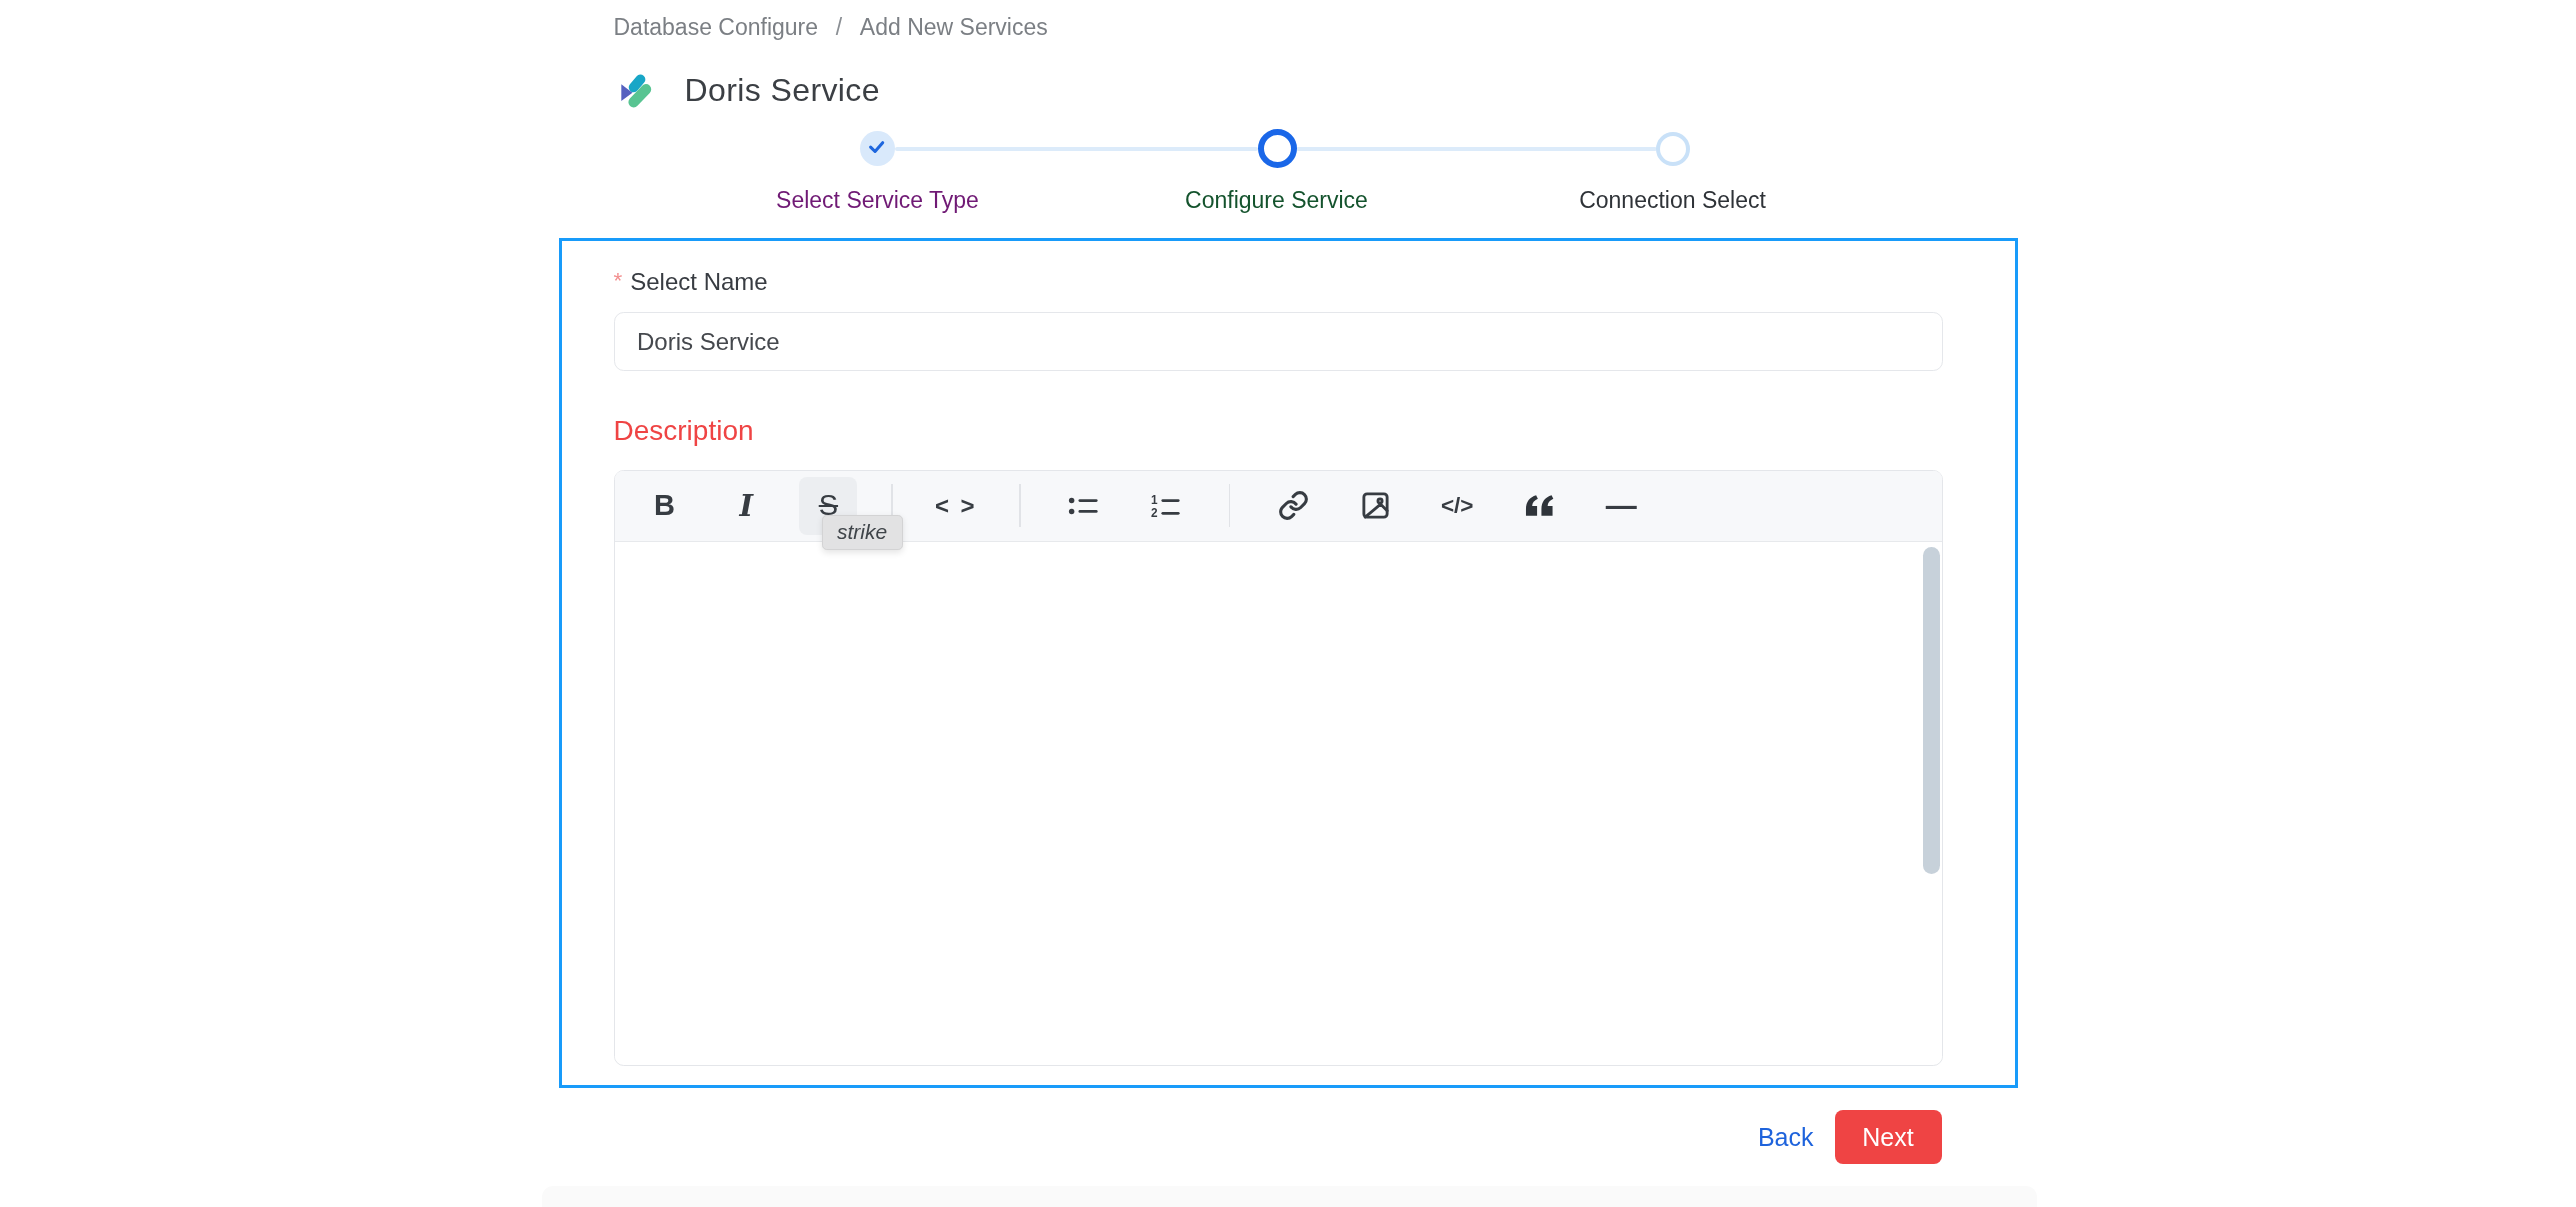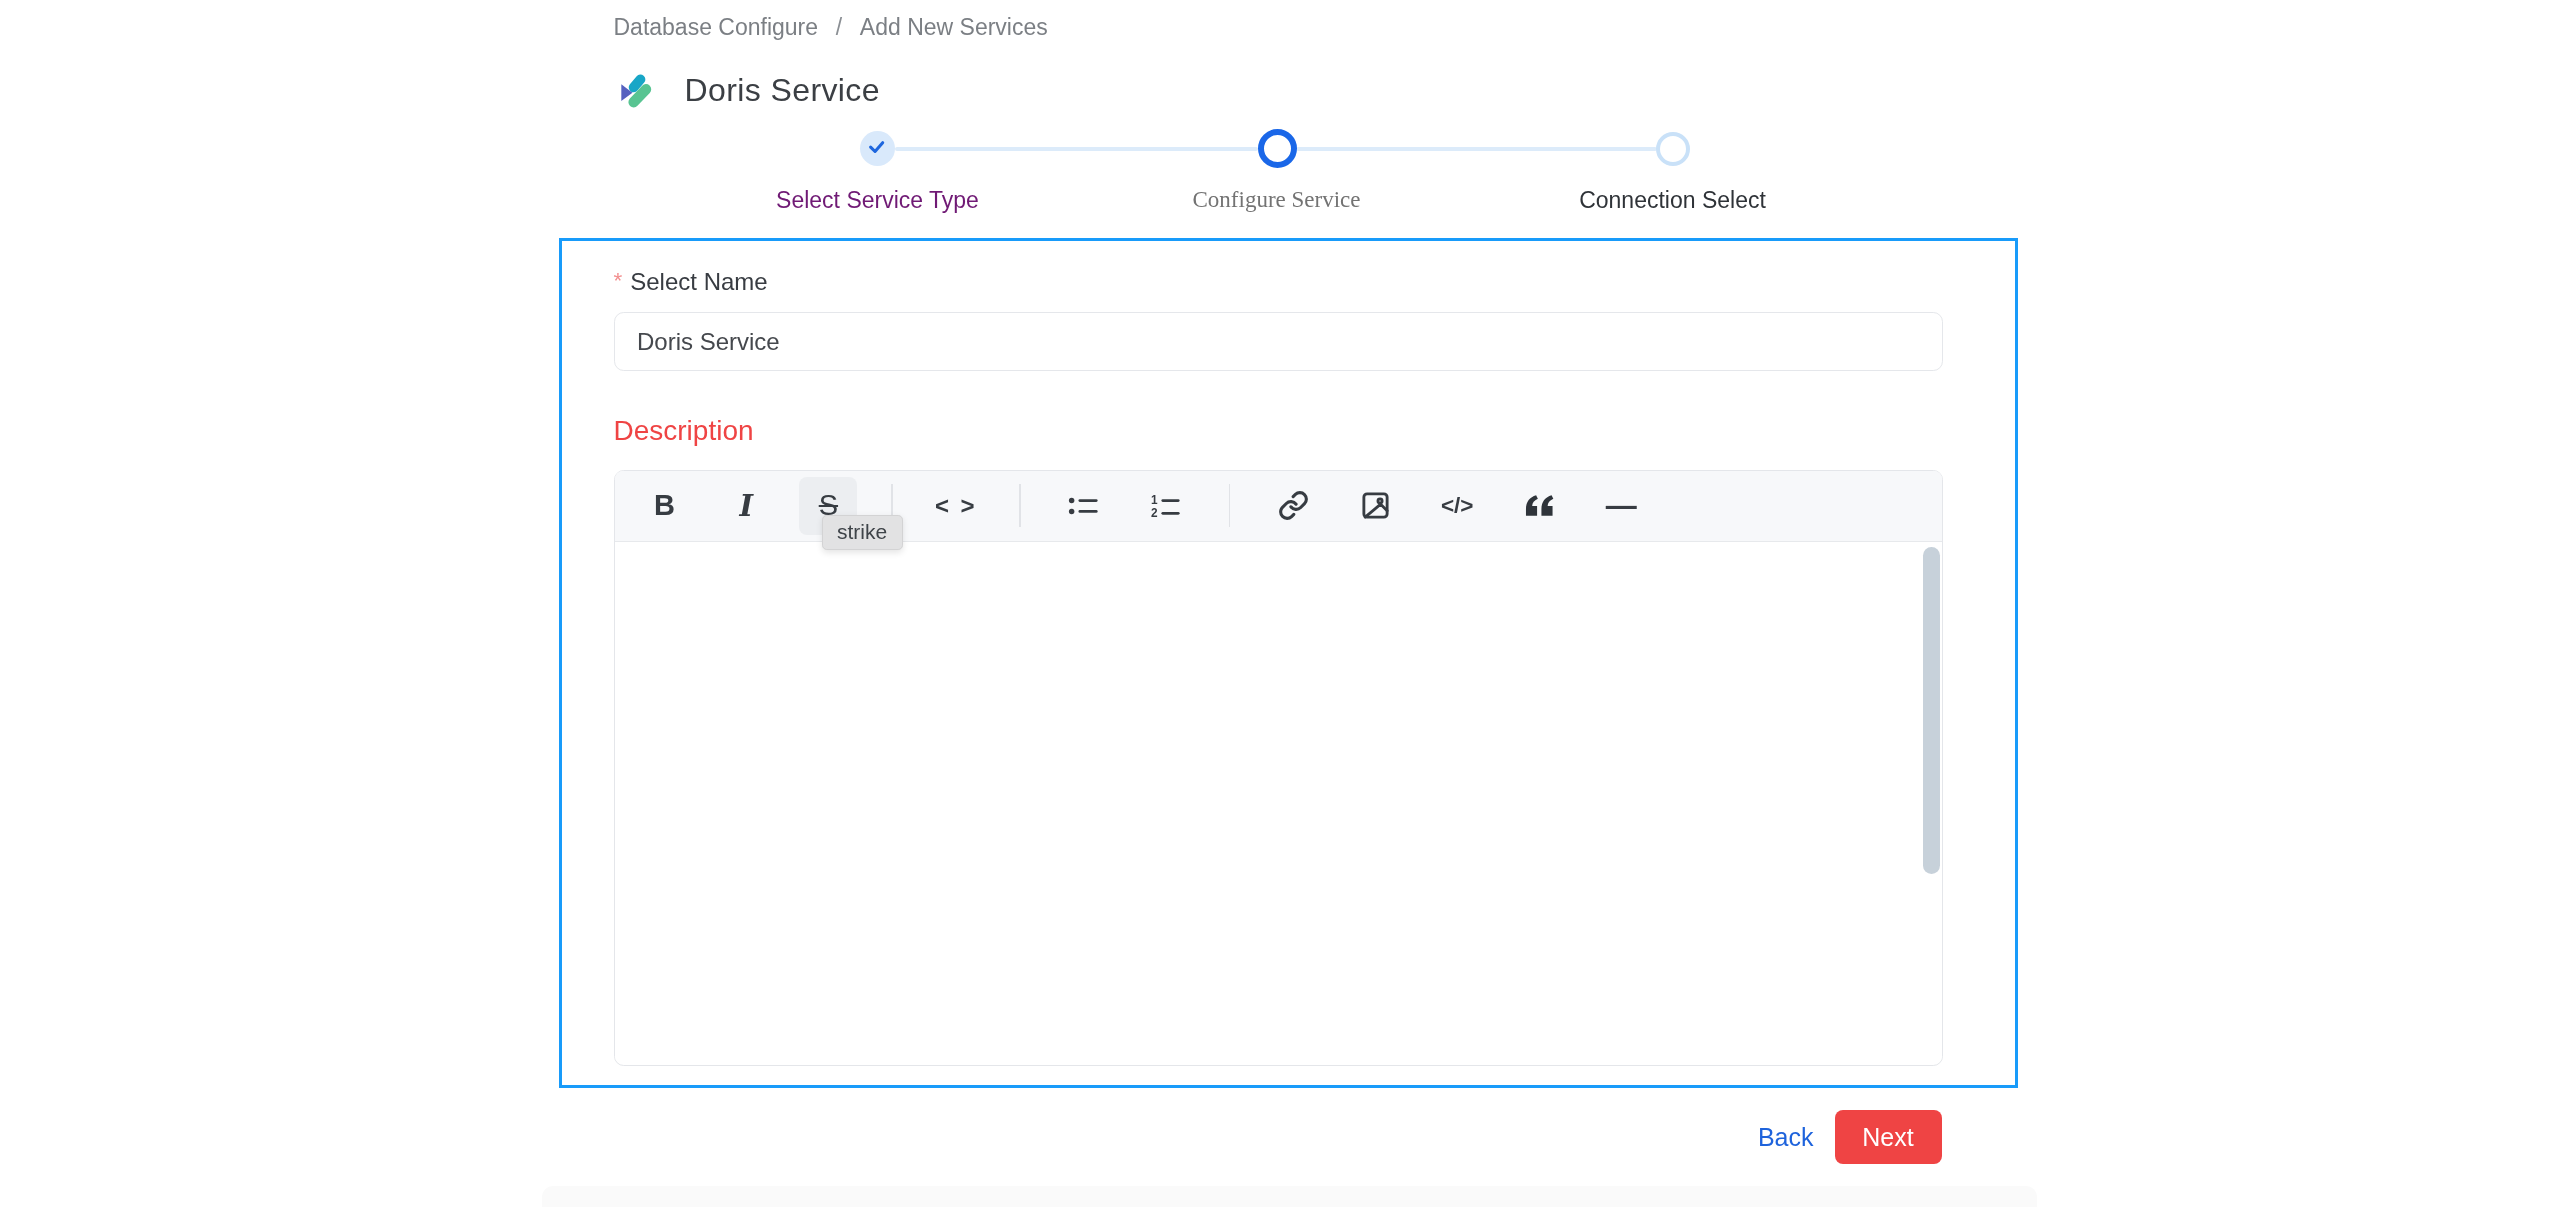--- a/index.html
+++ b/index.html
@@ -25,21 +25,21 @@
   .c1 { left:336px; width:363px; }
   .c2 { left:737px; width:361px; }
   .step-circle { position:absolute; border-radius:50%; background:#fff; }
   .s1 { left:301px; top:9.7px; width:35px; height:35px; background:#d9e9fb;
         display:flex; align-items:center; justify-content:center; }
   .s2 { left:699px; top:8px; width:39px; height:39px; border:6.4px solid #1a67e8; }
   .s3 { left:1097px; top:10.5px; width:34px; height:34px; border:4.8px solid #c9e1f8; }
   .step-label { position:absolute; top:66px; width:338px; text-align:center;
                 font-size:23px; font-weight:500; }
   .l1 { left:150px; color:#701a75; }
-  .l2 { left:549px; color:#737373;font-family:Liberation Serif, serif; }
+  .l2 { left:549px; color:#14532d; }
   .l3 { left:945px; color:#2f3338; }
 
   
   .card { margin-top:12px; width:1459px; height:850px; border:3.2px solid #189bfa;
           padding:27px 72px 0 52px; background:#fff; }
   .field-label { font-size:24px; color:#383c42; display:flex; align-items:flex-start; gap:8px; }
   .req { color:#f28f8f; font-size:22.5px; line-height:1; padding-top:1.6px; }
   .svc-input { margin-top:16px; width:100%; height:59px; border:1.6px solid #e5e7eb;
                border-radius:9.7px; padding:0 22.5px; font-size:24px; color:#45484d;
                outline:none; background:#fff; font-family:"Liberation Sans", sans-serif; }
@@ -59,21 +59,21 @@
                text-decoration-thickness:2.4px; background:#eceef1; }
   .tb.icode { font-size:24px; font-weight:700; letter-spacing:2.4px; }
   .tb.cblock { font-size:22.5px; font-weight:700; }
   .tb.hrule { font-size:31px; font-weight:600; }
   .tb-divider { width:1.6px; height:43px; background:#e1e3e7; margin:0 22px; }
 
   .tooltip { position:absolute; left:207px; top:44px; min-width:81px; height:35px; z-index:5;
              background:#e2e2e3; border:0.8px solid #d3d3d4; border-radius:4.8px;
              display:flex; align-items:center; justify-content:center;
              font-size:21px; color:#3f4449; padding:0 5px;
-             box-shadow:0 2.4px 6.4px rgba(0,0,0,0.10); }
+             box-shadow:0 2.4px 6.4px rgba(0,0,0,0.10);font-style:italic; }
 
   .editor-body { position:relative; height:522px; border-radius:0 0 8px 8px; background:#fff; cursor:text; }
   .scrollthumb { position:absolute; right:1.6px; top:5.6px; width:17px; height:327px;
                  border-radius:8.9px; background:#c7d1da; }
 
   
   .actions { display:flex; justify-content:flex-end; align-items:center; gap:21px;
              margin-top:22px; padding-right:76px; }
   .back-link { font-size:25px; color:#1e63dc; font-weight:500; cursor:pointer; }
   .next-btn { width:107px; height:54px; border:none; border-radius:8px; background:#ef4444;

